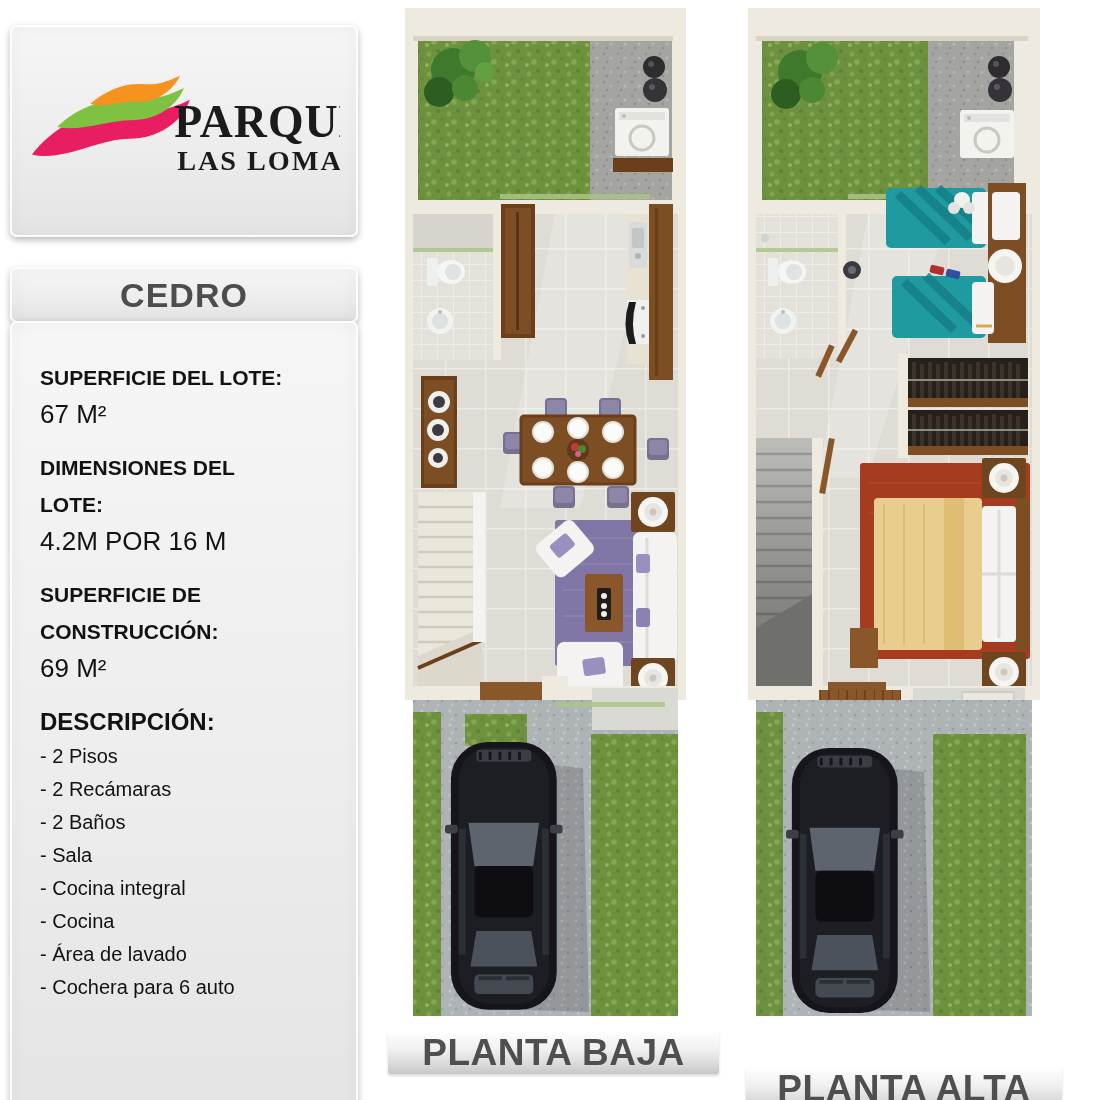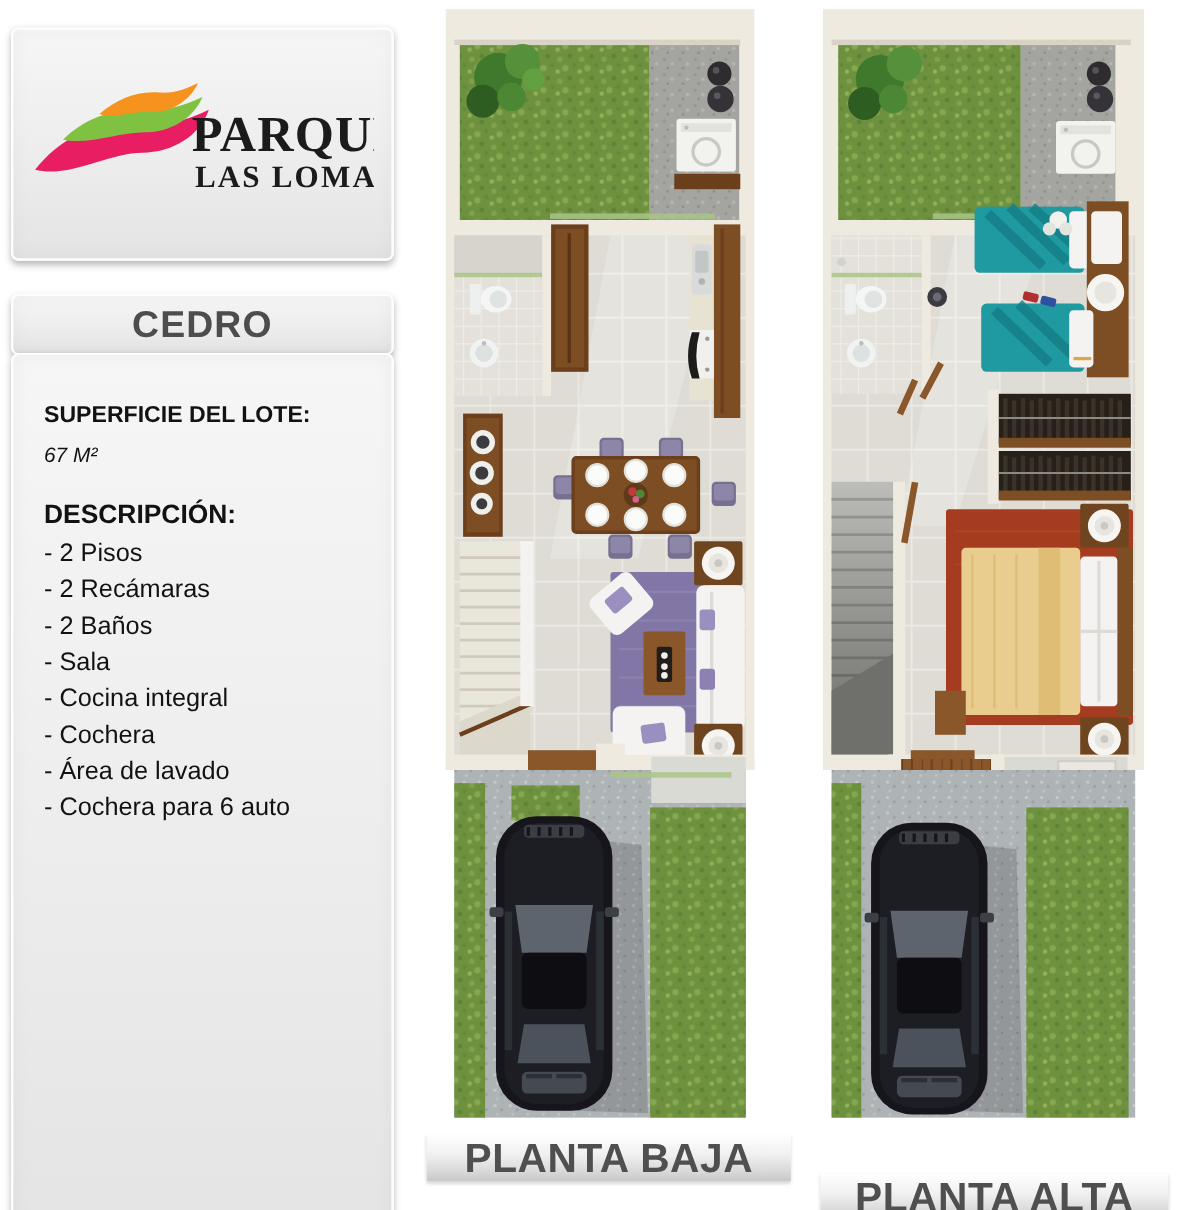--- a/index.html
+++ b/index.html
@@ -12,23 +12,23 @@
          background:linear-gradient(180deg,#f6f6f6 0%,#ededed 55%,#e4e4e4 100%);
          border:2px solid #fdfdfd;box-sizing:border-box;
          box-shadow:0 3px 7px rgba(0,0,0,.28), inset 0 0 18px rgba(0,0,0,.04);}
   .panel.logo-panel{top:0;height:212px;display:flex;align-items:center;justify-content:center;}
   .panel.name-panel{top:216px;height:56px;display:flex;align-items:center;justify-content:center;margin-top:26px;}
   .panel.info-panel{top:296px;height:808px;}
   .model-name{font-size:34px;font-weight:700;color:#4d4d4d;letter-spacing:1px;}
   .info-inner{width:252px;margin:36px 0 0 28px;color:#121212;}
   .spec{margin-bottom:16px;}
   .spec-label{font-weight:700;font-size:21px;line-height:37px;}
-  .spec-value{font-size:19px;line-height:37px;font-style:italic;}
+  .spec-value{font-size:26px;line-height:37px;}
   .desc-title{font-weight:700;font-size:24px;line-height:37px;margin-top:12px;}
-  .desc-item{font-size:23px;line-height:33px;}
+  .desc-item{font-size:20px;line-height:33px;}
 
   .logo-main{font-family:"Liberation Serif",serif;font-weight:700;font-size:47px;letter-spacing:1px;fill:#1b1b1b;}
   .logo-sub{font-family:"Liberation Serif",serif;font-weight:700;font-size:29px;letter-spacing:2px;fill:#1b1b1b;}
 
   
   .plan-svg{position:absolute;top:8px;}
   #plan-baja{left:405px;}
   #plan-alta{left:748px;}
   .plan-label{position:absolute;top:1031px;height:43px;border-radius:2px;
       background:linear-gradient(180deg,#ffffff 0%,#efefef 45%,#d8d8d8 80%,#c7c7c7 100%);
@@ -158,27 +158,35 @@
     <div class="panel name-panel">
       <div class="model-name">CEDRO</div>
     </div>
 
     <div class="panel info-panel">
       <div class="info-inner">
         <div class="spec">
           <div class="spec-label">SUPERFICIE DEL LOTE:</div>
           <div class="spec-value">67 M²</div>
         </div>
+        <div class="spec">
+          <div class="spec-label">DIMENSIONES DEL LOTE:</div>
+          <div class="spec-value">4.2M POR 16 M</div>
+        </div>
+        <div class="spec">
+          <div class="spec-label">SUPERFICIE DE CONSTRUCCIÓN:</div>
+          <div class="spec-value">69 M²</div>
+        </div>
         <div class="desc-title">DESCRIPCIÓN:</div>
         <div class="desc-item">- 2 Pisos</div>
         <div class="desc-item">- 2 Recámaras</div>
         <div class="desc-item">- 2 Baños</div>
         <div class="desc-item">- Sala</div>
         <div class="desc-item">- Cocina integral</div>
-        <div class="desc-item">- Cochera</div>
+        <div class="desc-item">- Cocina</div>
         <div class="desc-item">- Área de lavado</div>
         <div class="desc-item">- Cochera para 6 auto</div>
       </div>
     </div>
   </div>
 
   <svg id="plan-baja" class="plan-svg" width="281" height="1014" viewBox="0 0 281 1014">
 
     <rect class="wall" x="0" y="0" width="281" height="692"></rect>
     <rect class="wallsh" x="8" y="28" width="260" height="5"></rect>

